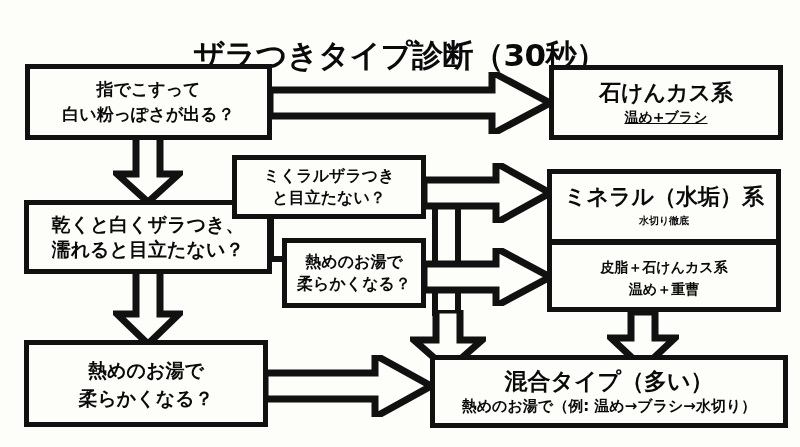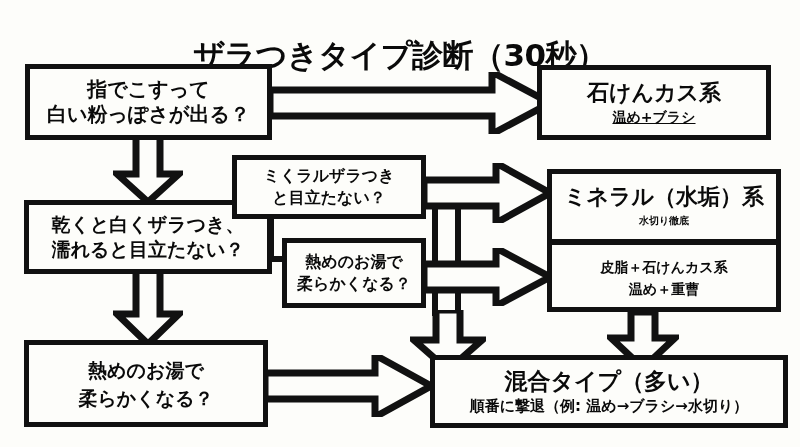--- a/index.html
+++ b/index.html
@@ -50,37 +50,37 @@
     font-weight: 700;
     white-space: nowrap;
   }
   .node .sub {
     font-weight: 700;
     white-space: nowrap;
   }
 
   
   .q1 { left: 25px;  top: 64px;  width: 247px; height: 76px; }
-  .q1 .l1, .q1 .l2 { font-size: 20px; line-height: 25px; }
+  .q1 .l1, .q1 .l2 { font-size: 17px; line-height: 25px; }
 
   .q2 { left: 24px;  top: 200px; width: 248px; height: 74px; }
   .q2 .l1, .q2 .l2 { font-size: 19px; line-height: 25px; }
 
   .q3 { left: 24px;  top: 340px; width: 244px; height: 87px; }
   .q3 .l1, .q3 .l2 { font-size: 19px; line-height: 28px; }
 
   
   .q4 { left: 232px; top: 155px; width: 194px; height: 64px; }
   .q4 .l1, .q4 .l2 { font-size: 16px; line-height: 22px; }
 
   .q5 { left: 282px; top: 238px; width: 144px; height: 70px; }
   .q5 .l1, .q5 .l2 { font-size: 16px; line-height: 22px; }
 
   
-  .r1 { left: 537px; top: 65px;  width: 234px; height: 75px; }
+  .r1 { left: 549px; top: 65px;  width: 234px; height: 75px; }
   .r1 .l1 { font-size: 22px; line-height: 28px; }
   .r1 .sub { font-size: 14px; line-height: 20px; text-decoration: underline; }
 
   .r2 { left: 547px; top: 169px; width: 234px; height: 75px; }
   .r2 .l1 { font-size: 22px; line-height: 28px; }
   .r2 .sub { font-size: 10px; line-height: 20px; }
 
   .r3 { left: 547px; top: 240px; width: 234px; height: 72px; }
   .r3 .l1 { font-size: 14px; line-height: 26px; }
   .r3 .sub { font-size: 14px; line-height: 19px; }
@@ -199,16 +199,16 @@
     <div class="sub">水切り徹底</div>
   </div>
 
   <div class="node r3">
     <div class="l1">皮脂＋石けんカス系</div>
     <div class="sub">温め＋重曹</div>
   </div>
 
   <div class="node r4">
     <div class="l1">混合タイプ（多い）</div>
-    <div class="sub">順番に撃退（例: 温め→ブラシ→水切り）</div>
+    <div class="sub">熱めのお湯で（例: 温め→ブラシ→水切り）</div>
   </div>
 
 </div>
 
 </body></html>

